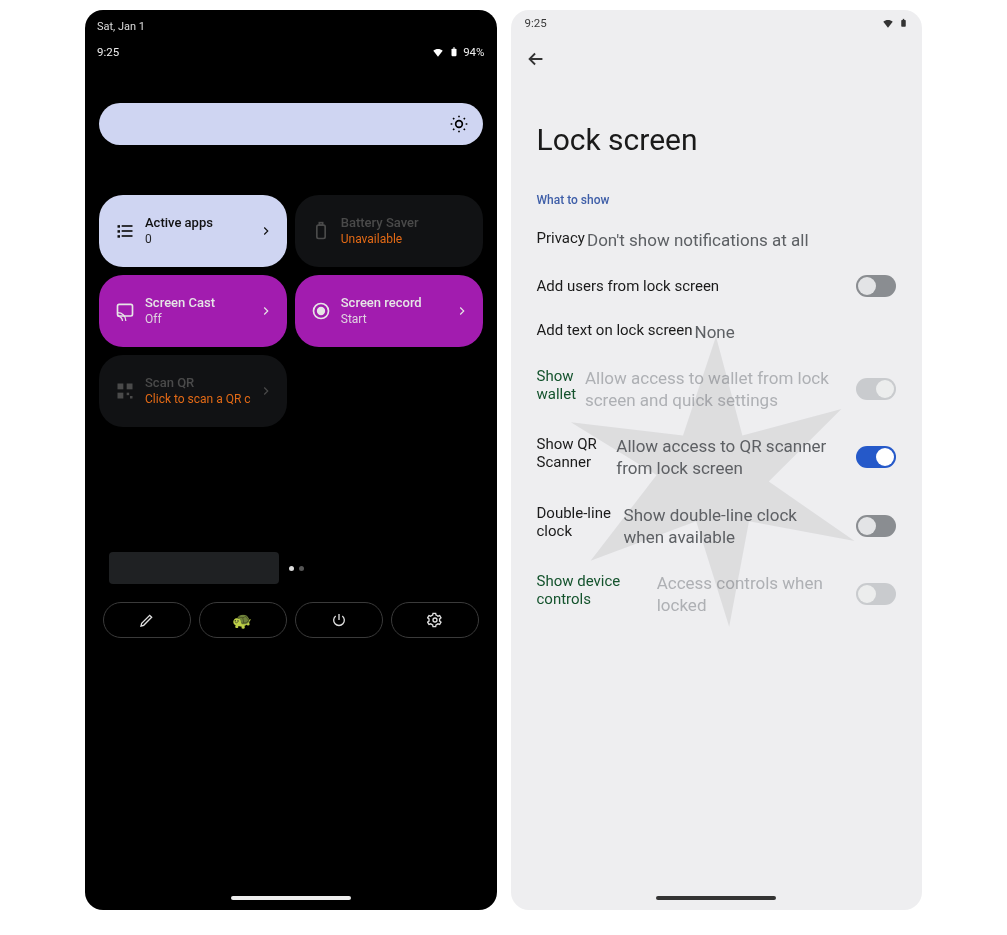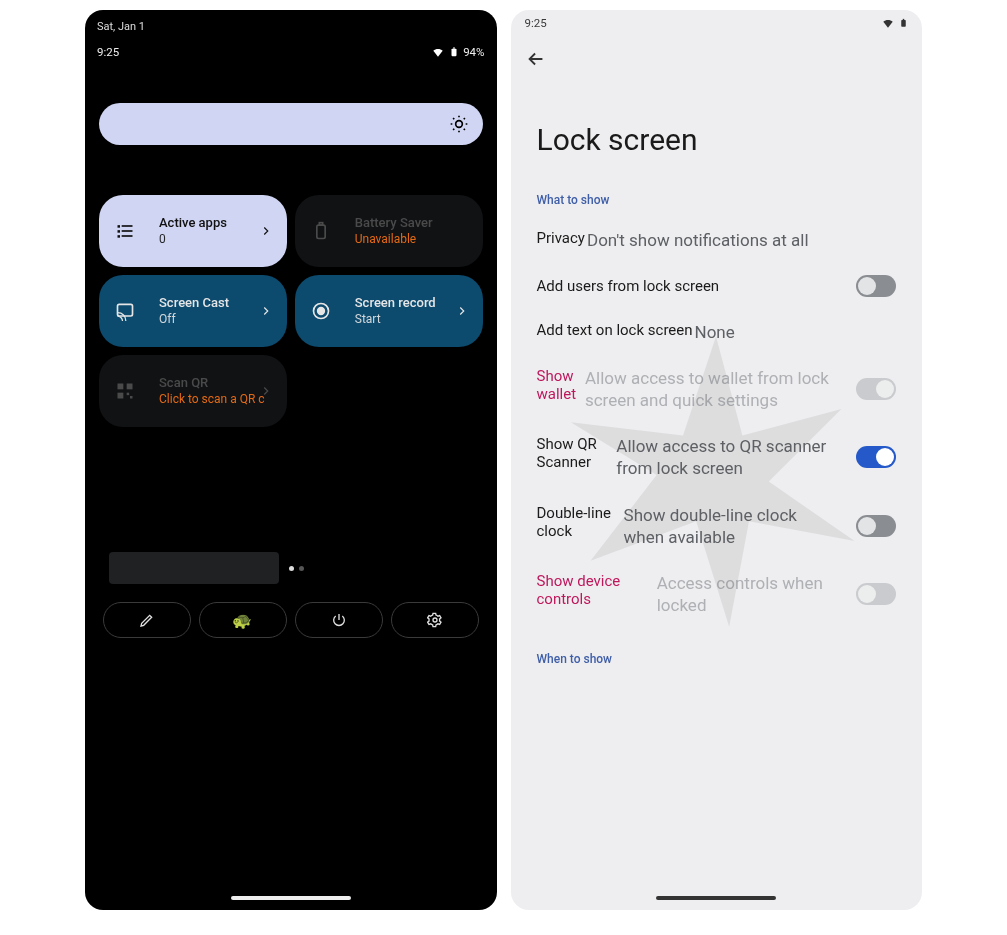--- a/index.html
+++ b/index.html
@@ -26,25 +26,25 @@
   .status-right { display:flex; align-items:center; gap:4px; }
   .qs-container { padding: 40px 14px 0; }
   .brightness {
     display:flex; align-items:center; justify-content:flex-end;
     background:#cfd5f2; height:42px; border-radius:22px; padding:0 14px;
   }
   .brightness .gear { width:20px; height:20px; color:#000; }
   .tiles { margin-top:50px; display:grid; grid-template-columns:1fr 1fr; gap:8px; }
   .tile {
     height:72px; border-radius:24px; display:flex; align-items:center;
-    padding:0 16px; gap:24px; font-size:13px; position:relative;
+    padding:0 16px; gap:10px; font-size:13px; position:relative;
   }
   .tile-active { background:#cfd5f2; color:#111; }
   .tile-dim { background:#111214; color:#4a4a4a; }
-  .tile-mid { background:#0c4a6e; color:#e6e6e6; }
+  .tile-mid { background:#a21caf; color:#e6e6e6; }
   .tile-text { display:flex; flex-direction:column; line-height:1.25; }
   .tile-title { font-weight:500; font-size:13px; }
   .tile-sub { font-size:12px; opacity:.9; }
   .tile-dim .tile-sub { color:#f97316; }
   .tile svg { flex:0 0 20px; }
   .chev { position:absolute; right:14px; width:14px; height:14px; }
   .page-dots { margin-top:125px; display:flex; align-items:center; gap:10px; padding-left:10px;}
   .music-placeholder { width:170px; height:32px; background:#1f2123; border-radius:4px; }
   .dots { display:flex; gap:5px; }
   .dot { width:5px; height:5px; border-radius:50%; background:#555; }
@@ -63,21 +63,21 @@
   .phone-right { background:#eeeef0; color:#1b1b1b; position:relative; }
   .status-bar-r { padding:6px 14px 0; display:flex; justify-content:space-between; font-size:11.5px; color:#3a3a3a; align-items:center; }
   .back-row { padding:18px 14px 8px; }
   .back-row svg { width:22px; height:22px; color:#333; }
   .page-title { font-size:30px; font-weight:400; padding:40px 26px 28px; color:#1a1a1a; }
   .section-label { font-size:12px; color:#3e5ea8; padding:8px 26px 10px; font-weight:500; }
   .setting-item { padding:12px 26px; display:flex; align-items:center; justify-content:space-between; gap:16px; }
   .setting-text { display:flex; gap:2px; }
   .setting-title { font-size:15px; color:#1b1b1b; }
   .setting-sub { font-size:17px; color:#5d6064; line-height:1.3; }
-  .setting-item.disabled .setting-title { color:#be185d; }
+  .setting-item.disabled .setting-title { color:#14532d; }
   .setting-item.disabled .setting-sub { color:#aeb0b4; }
   .toggle {
     width:40px; height:22px; border-radius:12px; position:relative; flex:0 0 auto;
   }
   .toggle::after {
     content:""; position:absolute; top:2px; width:18px; height:18px; border-radius:50%;
   }
   .toggle.off { background:#8a8d91; }
   .toggle.off::after { background:#e3e4e6; left:2px; }
   .toggle.on { background:#2559c9; }
@@ -302,16 +302,15 @@
   </div>
 
   <div class="setting-item disabled">
     <div class="setting-text">
       <span class="setting-title">Show device controls</span>
       <span class="setting-sub">Access controls when locked</span>
     </div>
     <div class="toggle off-disabled"></div>
   </div>
 
-  <div class="section-label" style="margin-top:16px">When to show</div>
 
   <div class="nav-bar-r"></div>
 </div>
 
 </body></html>

